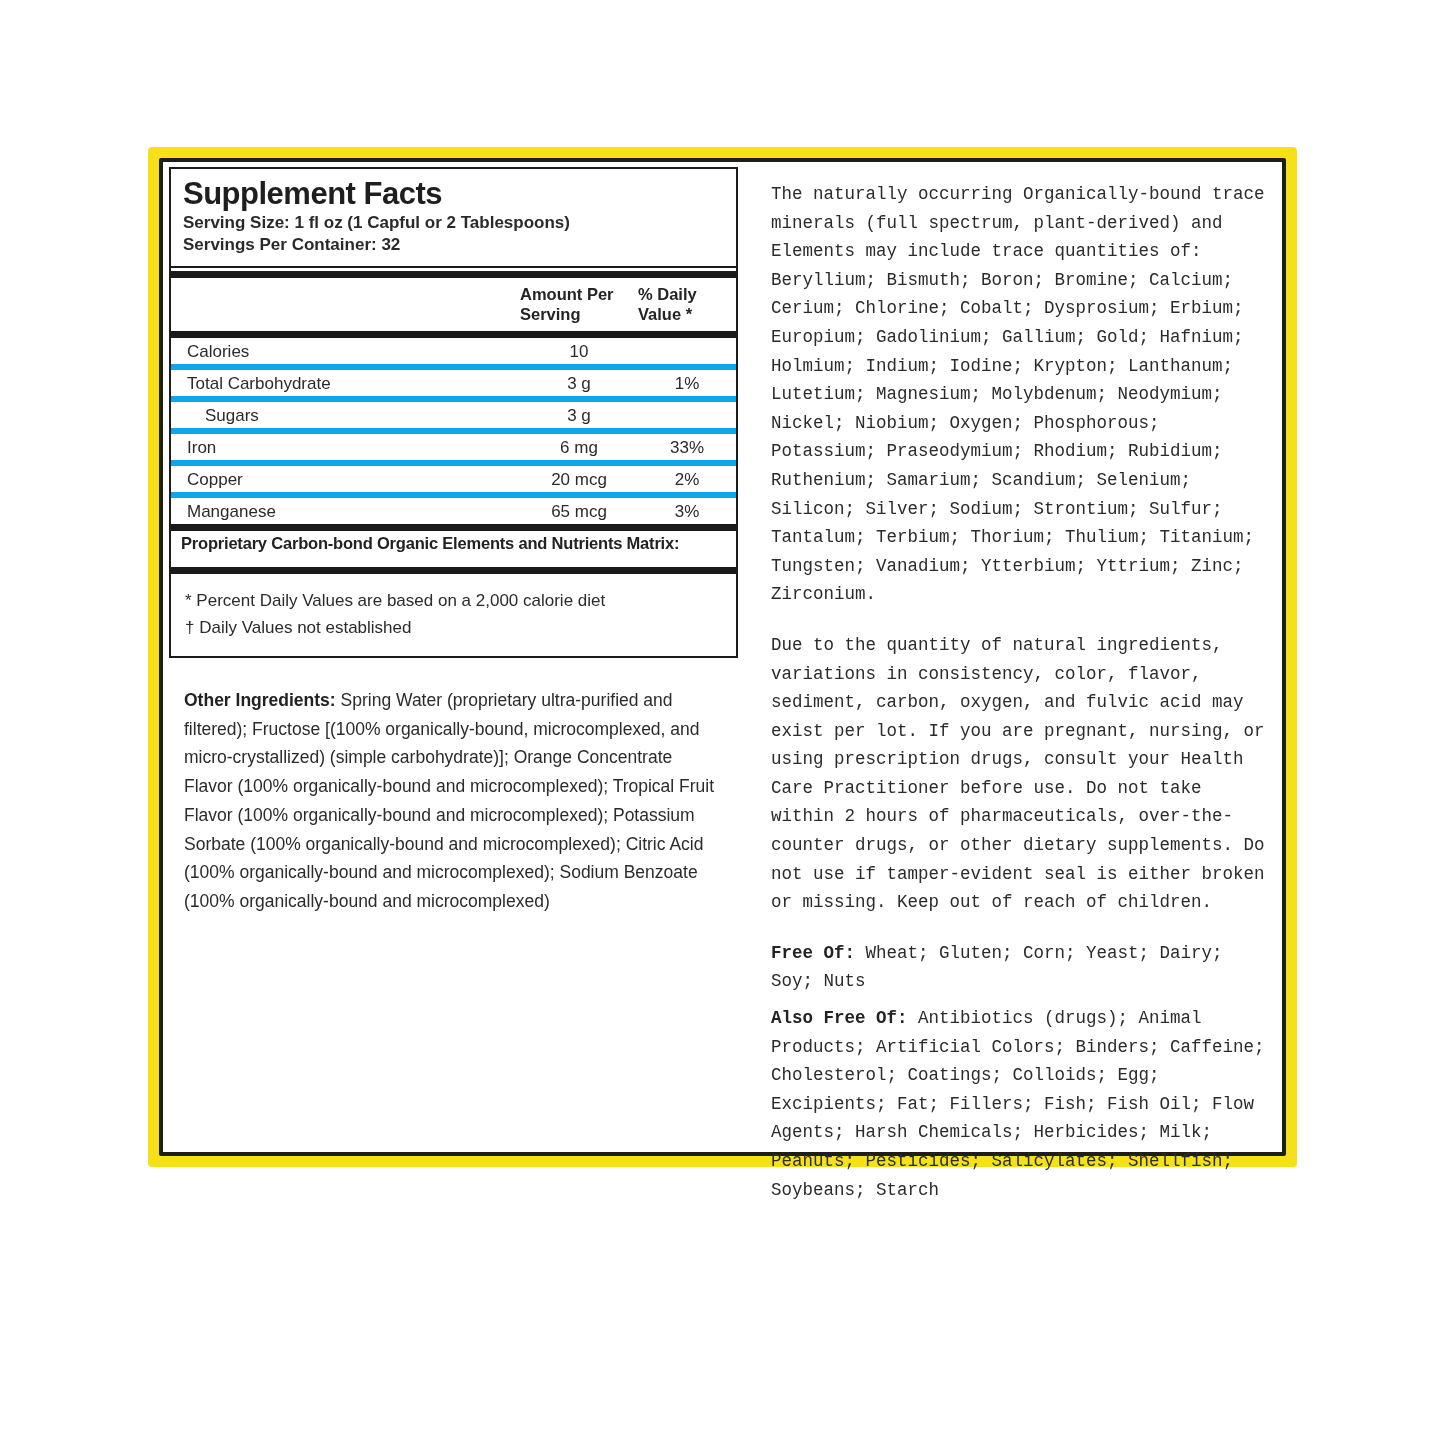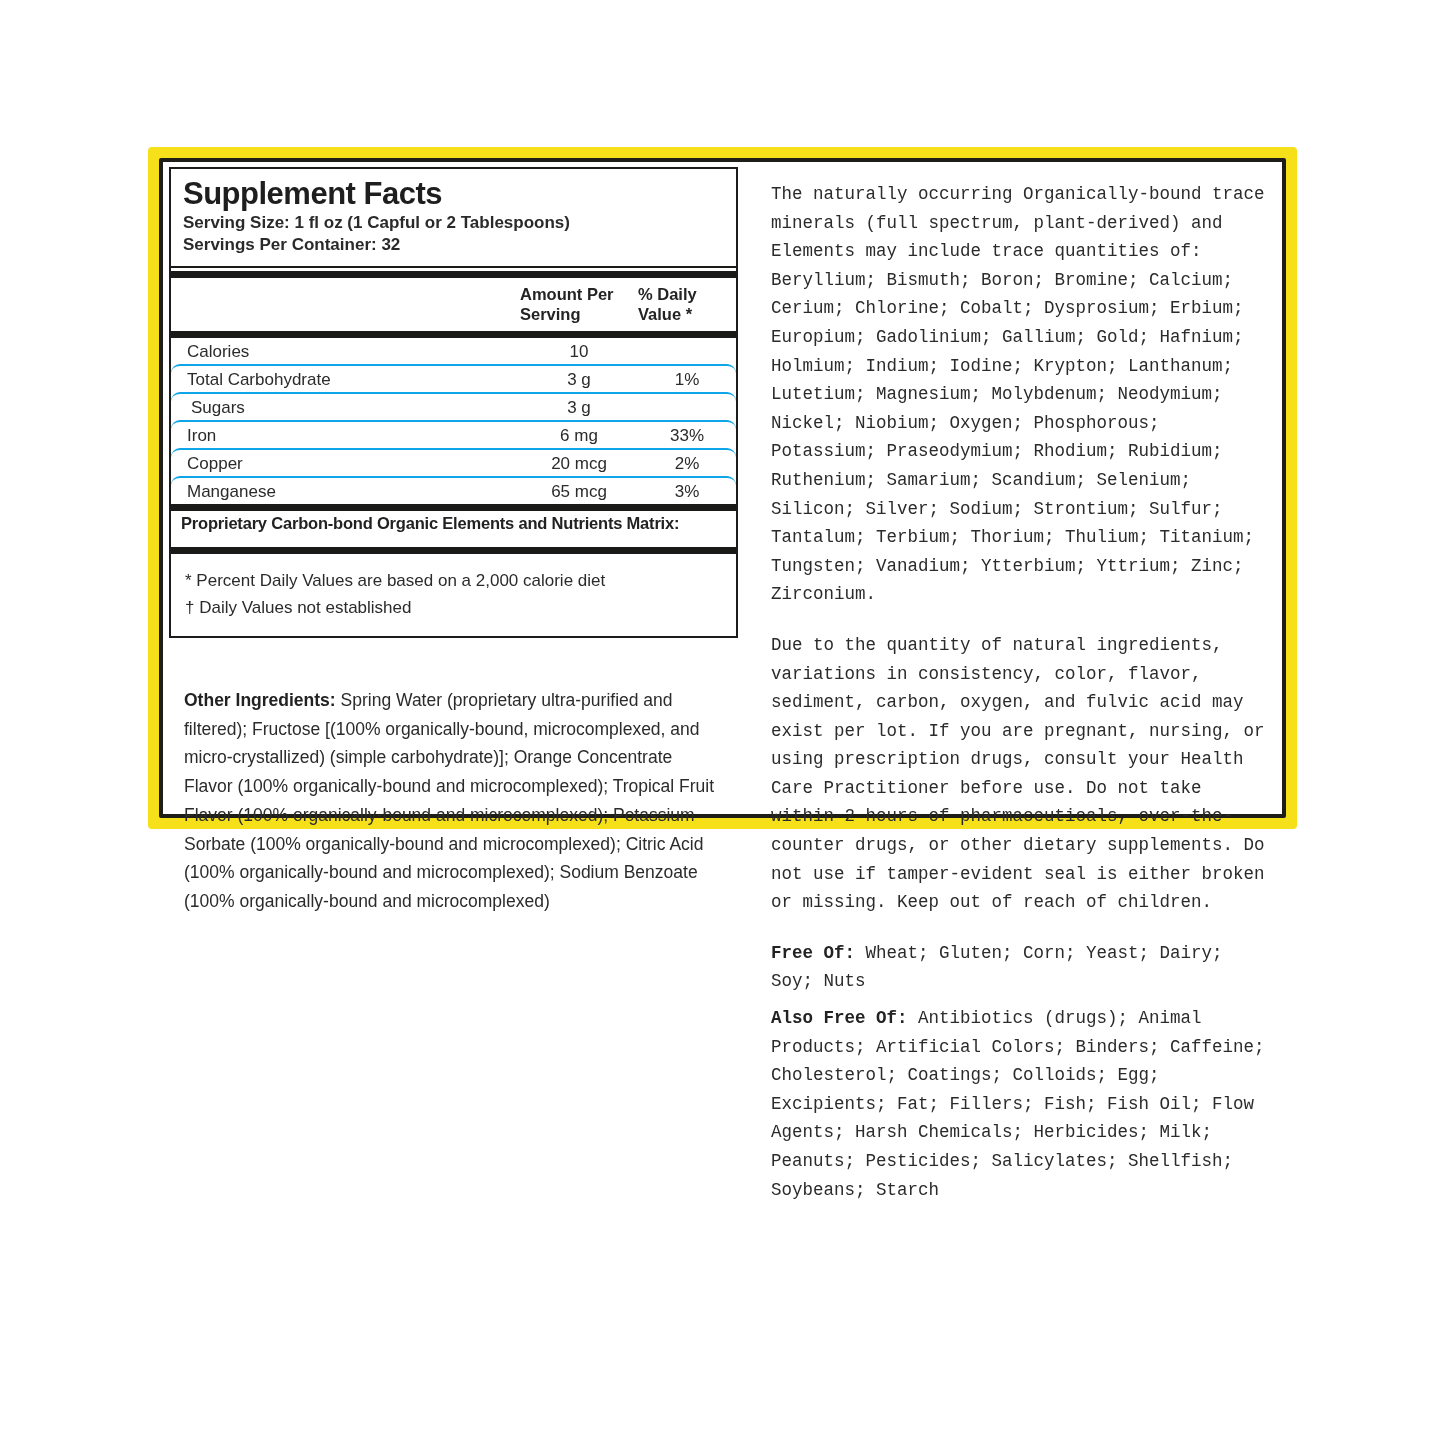--- a/index.html
+++ b/index.html
@@ -1,37 +1,37 @@
 <!DOCTYPE html>
 <html><head>
 <meta charset="utf-8">
 <style>
   html,body{margin:0;padding:0;background:#ffffff;}
   body{width:1445px;height:1445px;position:relative;font-family:"Liberation Sans",sans-serif;color:#262626;}
 
   
-  .label{position:absolute;left:148px;top:147px;width:1149px;height:682px;background:#F5E01A;border-radius:4px;}
+  .label{position:absolute;left:148px;top:147px;width:1149px;height:1020px;background:#F5E01A;border-radius:4px;}
   .label-inner{position:absolute;left:11px;top:11px;right:11px;bottom:11px;background:#ffffff;border:4px solid #1E1D18;border-radius:2px;}
 
   
   .facts-panel{position:absolute;left:6px;top:5px;width:569px;border:2px solid #1c1c1a;background:#fff;box-sizing:border-box;}
   .title-sec{padding:7px 12px 10px 12px;border-bottom:2px solid #1a1a19;}
   .panel-title{margin:0;font-size:31px;font-weight:bold;letter-spacing:-0.5px;color:#1e1e1e;line-height:36px;}
   .serving-line{font-size:17px;font-weight:bold;line-height:22px;color:#2a2a2a;}
   .bar{height:7px;background:#1a1a19;}
   .bar.gap-top{margin-top:3px;}
 
   .grid{display:grid;grid-template-columns:1fr 118px 98px;align-items:start;}
   .head-row{padding:4px 0 7px 0;}
   .colhead{font-size:16.5px;font-weight:bold;text-align:left;line-height:20px;padding-top:2px;color:#242424;}
 
   .row{padding:3px 0 2px 0;font-size:17px;line-height:21px;color:#2b2b2b;}
-  .row + .row{border-top:2px solid #0ea5e9;border-radius:9px;}
+  .row + .row{border-top:6px solid #0ea5e9;}
   .row .nm{padding-left:16px;}
-  .row.indent .nm{padding-left:20px;}
+  .row.indent .nm{padding-left:34px;}
   .amt,.dv{text-align:center;}
 
   .prop-sec{padding:3px 10px 14px 10px;}
   .prop-head{font-size:16.5px;font-weight:bold;white-space:nowrap;letter-spacing:-0.2px;color:#222;}
   .prop-row{display:grid;grid-template-columns:378px 96px 1fr;align-items:start;margin-top:8px;font-size:16.5px;line-height:24px;}
   .prop-row .prop-name{padding-left:18px;color:#2b2b2b;}
   .prop-row .dv{font-weight:bold;}
 
   .foot-sec{padding:13px 14px 15px 14px;font-size:17px;line-height:27px;color:#2b2b2b;}
 

